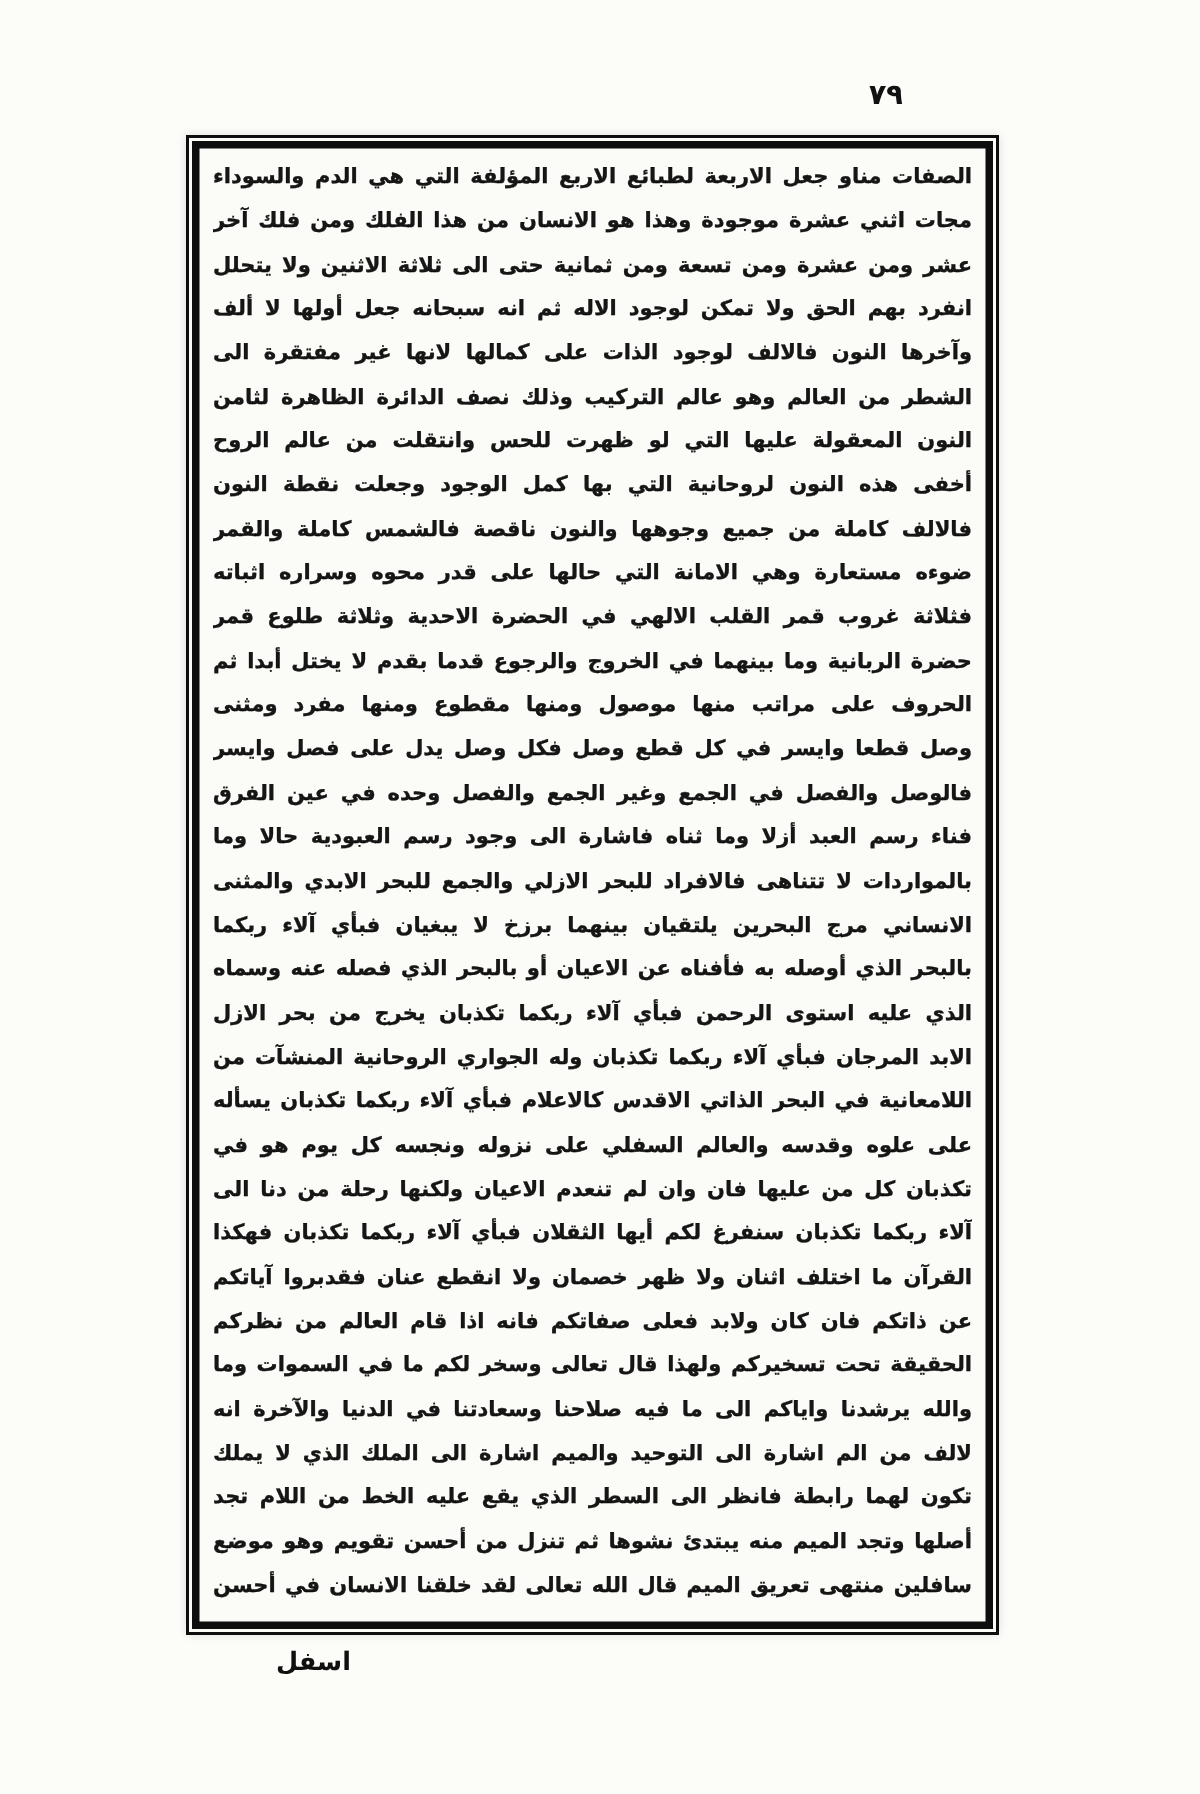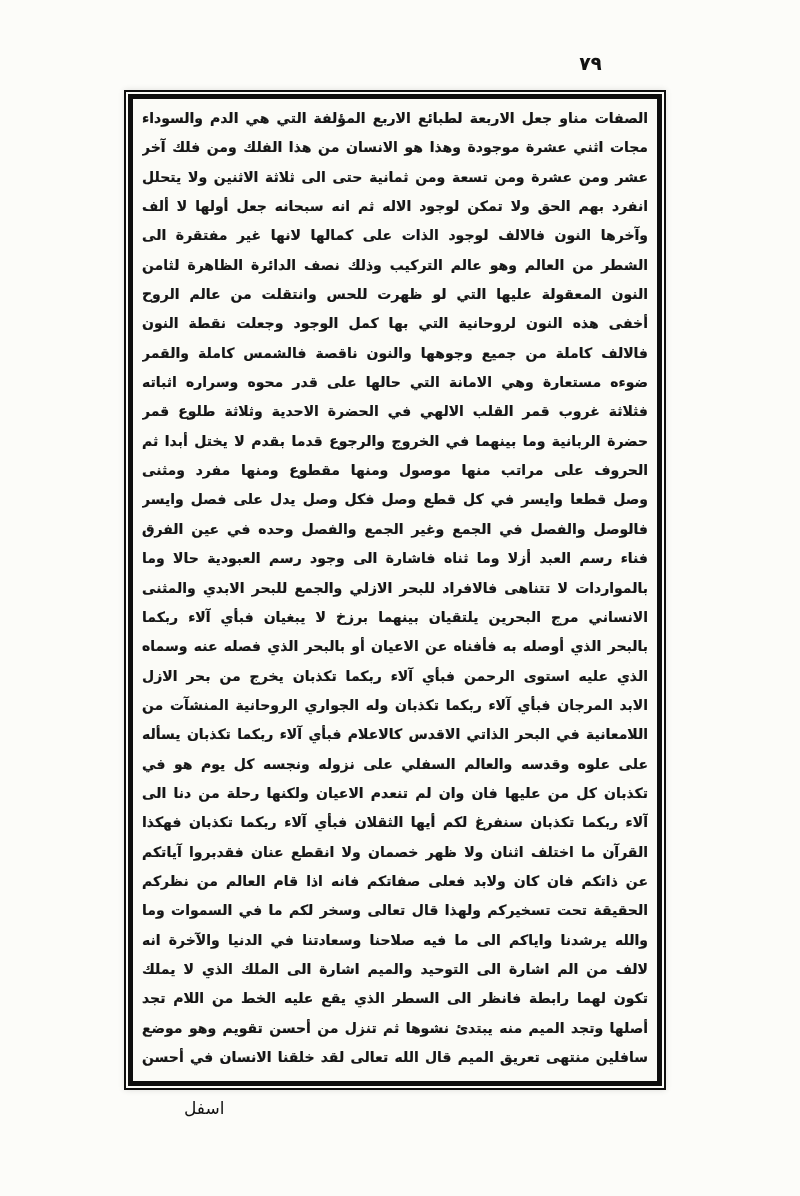--- a/index.html
+++ b/index.html
@@ -53,21 +53,21 @@
     text-align-last:justify;
     overflow:hidden;
     white-space:normal;
     word-spacing:1px;
     -webkit-text-stroke:0.2px #000;
   }
   .catchword{
     position:absolute;
     left:184px;top:1098px;
     font-size:17px;
-    font-weight:normal;
+    font-weight:bold;
     direction:rtl;
     color:#101010;
   }
 </style>
 </head>
 <body>
 
 <div class="page">
 
   <div class="page-number">٧٩</div>

